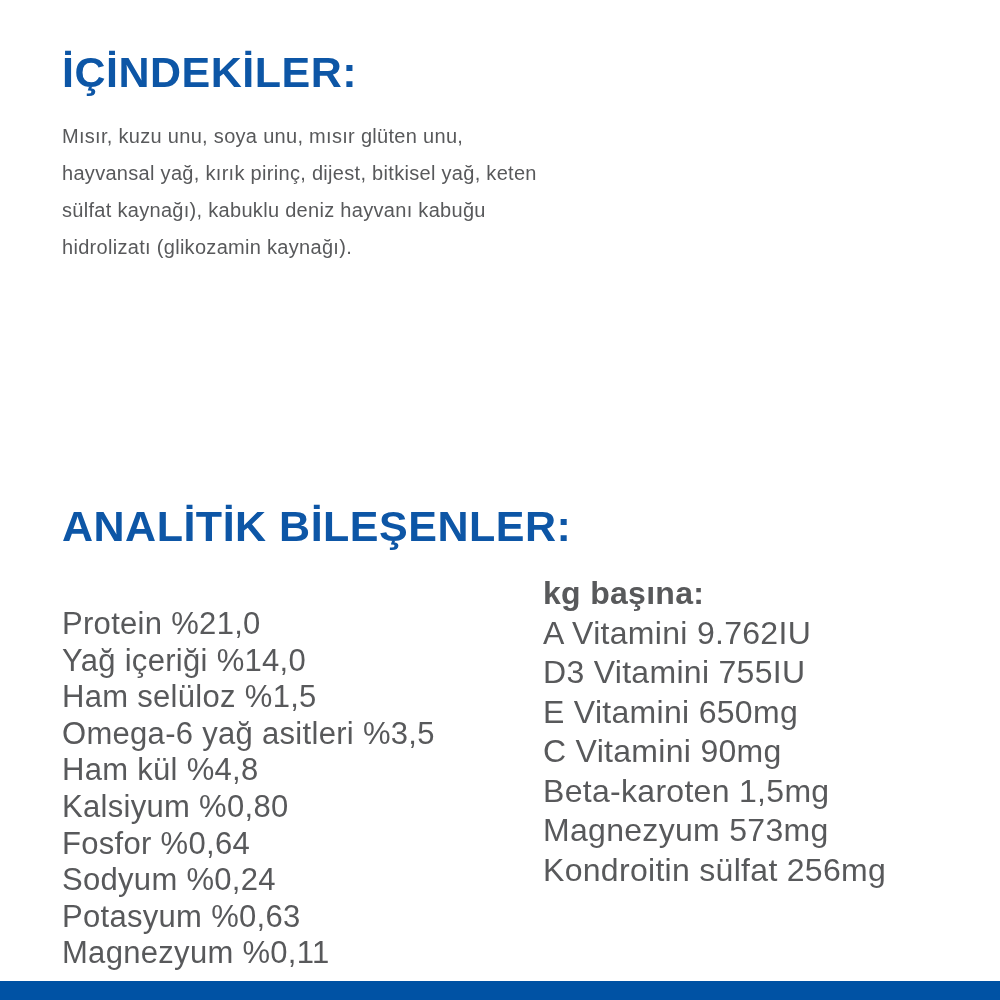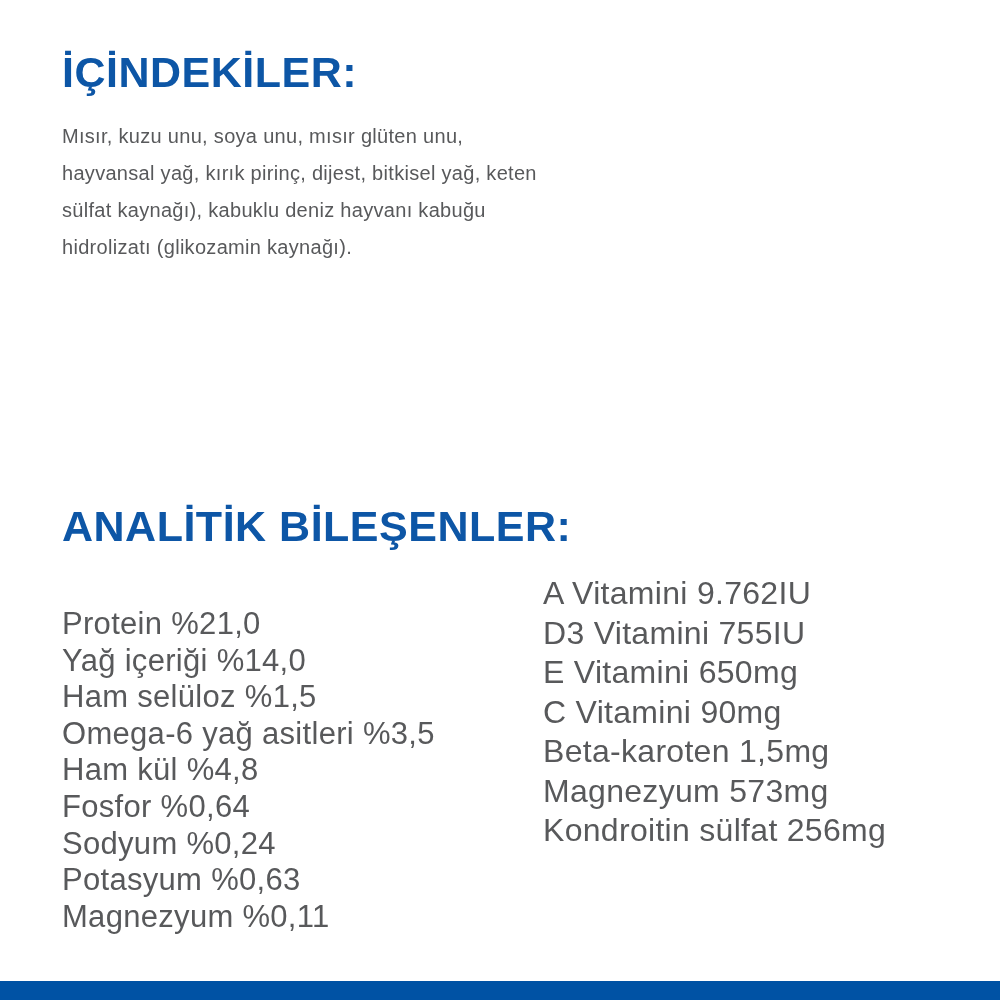--- a/index.html
+++ b/index.html
@@ -84,27 +84,29 @@
   </div>
 
   <h2 class="section-heading" id="analytics-heading">ANALİTİK BİLEŞENLER:</h2>
 
   <div class="analytics-left">
     <div class="analytics-item">Protein %21,0</div>
     <div class="analytics-item">Yağ içeriği %14,0</div>
     <div class="analytics-item">Ham selüloz %1,5</div>
     <div class="analytics-item">Omega-6 yağ asitleri %3,5</div>
     <div class="analytics-item">Ham kül %4,8</div>
+    <div class="analytics-item">Kalsiyum %0,80</div>
     <div class="analytics-item">Fosfor %0,64</div>
     <div class="analytics-item">Sodyum %0,24</div>
     <div class="analytics-item">Potasyum %0,63</div>
     <div class="analytics-item">Magnezyum %0,11</div>
   </div>
 
   <div class="analytics-right">
+    <div class="analytics-item kg-header">kg başına:</div>
     <div class="analytics-item">A Vitamini 9.762IU</div>
     <div class="analytics-item">D3 Vitamini 755IU</div>
     <div class="analytics-item">E Vitamini 650mg</div>
     <div class="analytics-item">C Vitamini 90mg</div>
     <div class="analytics-item">Beta-karoten 1,5mg</div>
     <div class="analytics-item">Magnezyum 573mg</div>
     <div class="analytics-item">Kondroitin sülfat 256mg</div>
   </div>
 
   <div class="footer-bar"></div>

